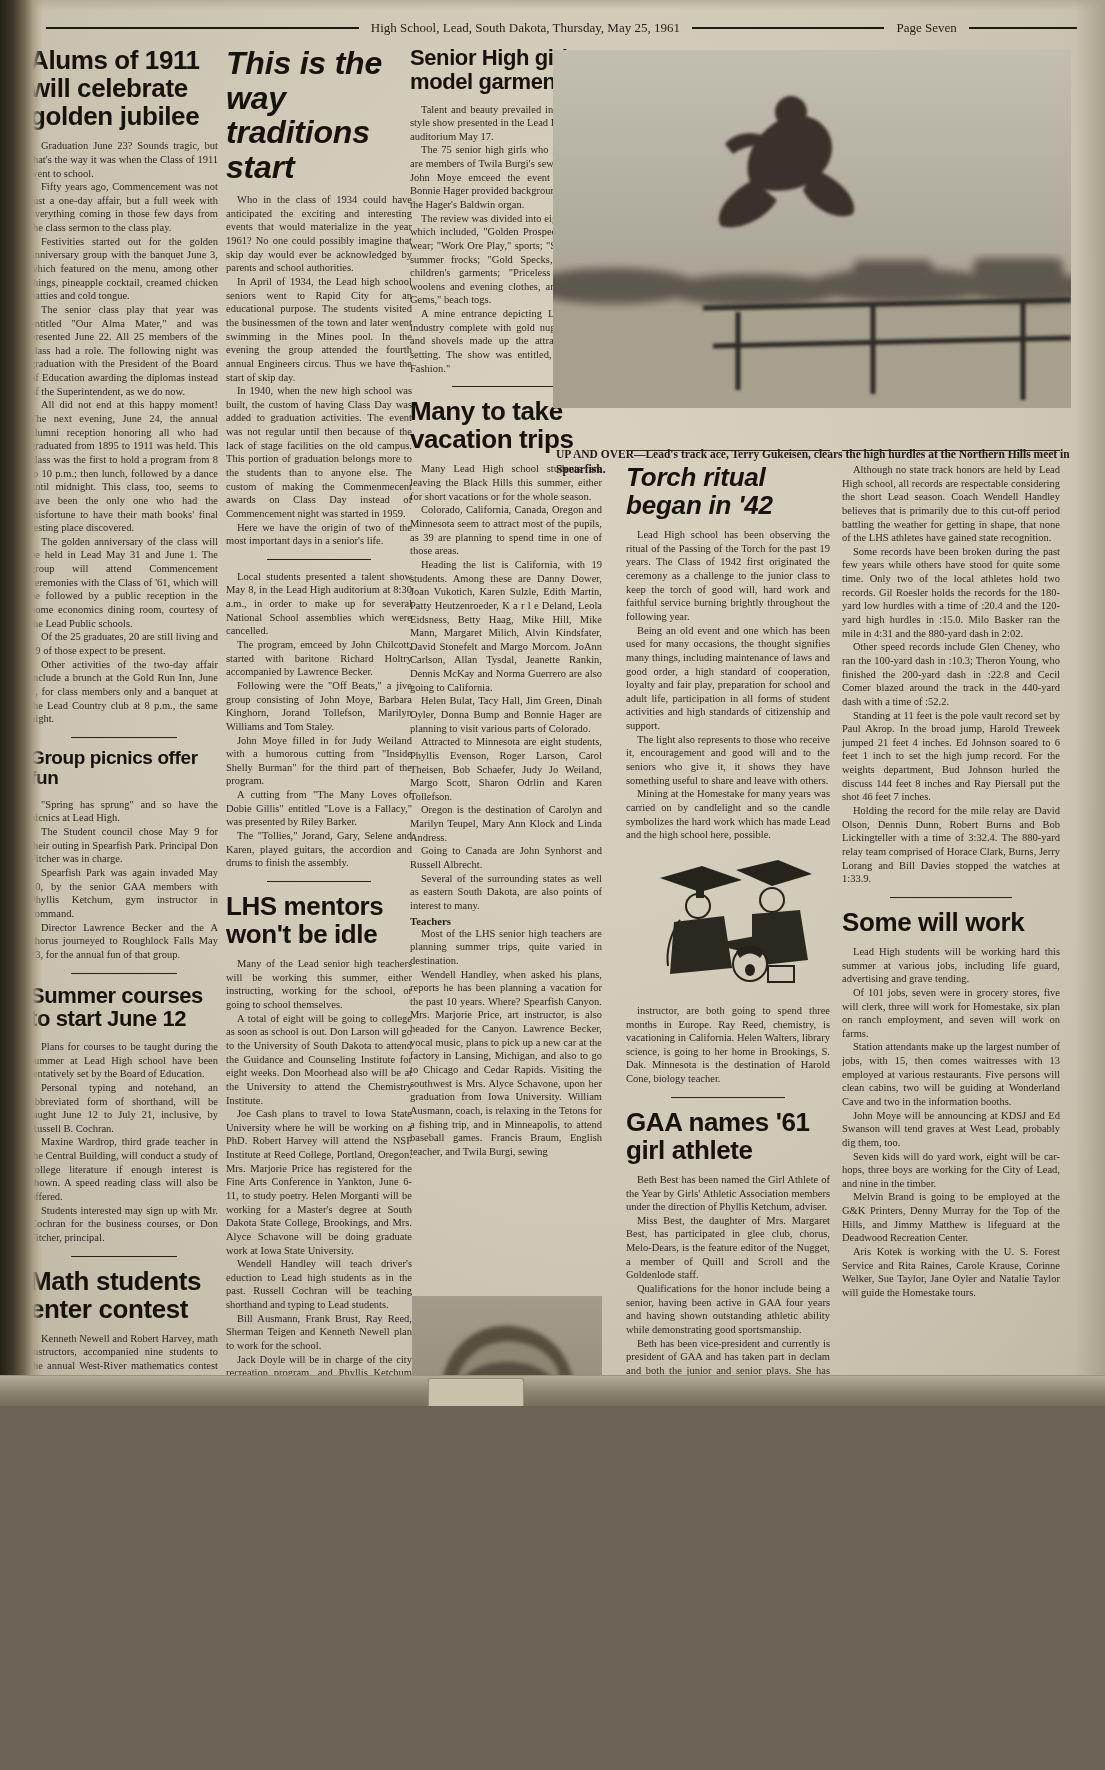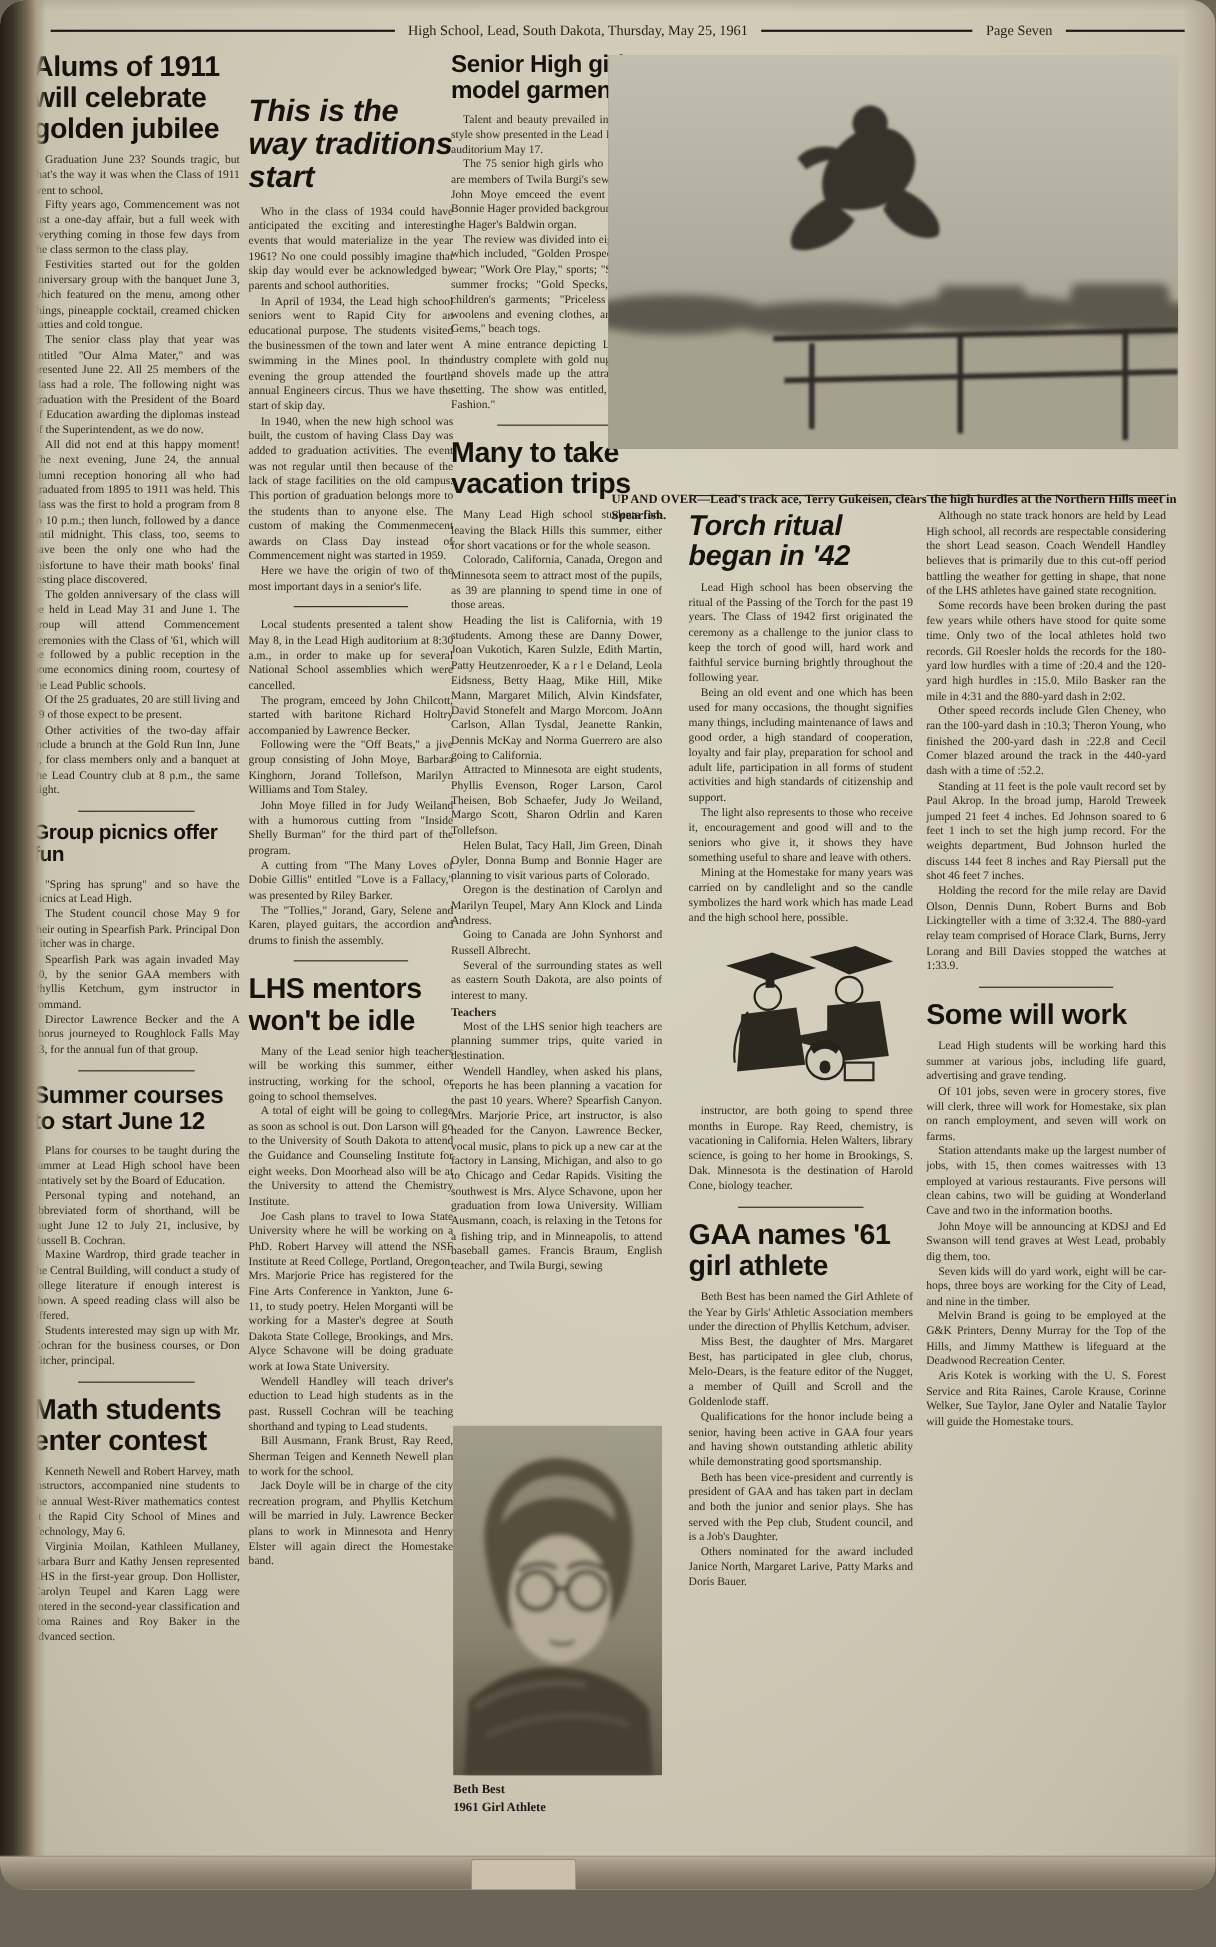--- a/index.html
+++ b/index.html
@@ -1,22 +1,21 @@
 <!DOCTYPE html>
 <html><head>
 <meta charset="utf-8">
 <style>
   html,body{margin:0;padding:0;background:#6b6456;}
   #page{
-    position:relative;width:1105px;height:1718px;margin:0 auto;overflow:hidden;
+    position:relative;width:1105px;height:1406px;margin:0 auto;overflow:hidden;
     background:
       radial-gradient(ellipse at 52% 38%, #d8d2c1 0%, #d1cab8 48%, #c6bfac 82%, #bbb4a0 100%);
     font-family:"Liberation Serif", serif;
     color:#2b271f;
-    border-radius:23px;
   }
   
   .binding{position:absolute;left:0;top:0;bottom:0;width:42px;z-index:5;pointer-events:none;
     background:linear-gradient(90deg,#241e15 0%,#3f372a 30%,#73684f 58%,#a99e85 78%,rgba(200,192,172,0) 100%);}
   .right-shade{position:absolute;right:0;top:0;bottom:0;width:30px;z-index:4;pointer-events:none;
     background:linear-gradient(270deg,#aaa28e 0%,rgba(170,162,142,0) 100%);}
   .top-shade{position:absolute;left:0;right:0;top:0;height:10px;z-index:4;pointer-events:none;
     background:linear-gradient(#b6ae99,rgba(182,174,153,0));}
   .bottom-strip{position:absolute;left:0;right:0;bottom:0;height:30px;z-index:6;
     background:linear-gradient(#b4ac97 0%, #8c8470 55%, #776f5c 100%);border-top:1px solid #9a917b;}
@@ -35,21 +34,21 @@
   #col2{left:226px;top:46px;width:186px;height:1712px;}
   #col3{left:410px;top:46px;width:192px;height:1246px;}
   #col4{left:626px;top:450px;width:204px;height:1308px;}
   #col5{left:842px;top:450px;width:218px;height:1308px;}
   .headline{font-family:"Liberation Sans", sans-serif;font-weight:700;color:#16130d;
     line-height:1.08;letter-spacing:-0.4px;margin:0 0 9px 0;}
   .h-xl{font-size:26px;}
   .h-lg{font-size:22px;}
   .h-md{font-size:19px;}
   .h-it{font-style:italic;letter-spacing:-0.2px;}
-  .h-trad{font-size:28px;margin-top:40px;}
+  .h-trad{font-size:32px;}
   .body p{margin:0;text-indent:11px;text-align:justify;font-size:10.5px;line-height:1.3;color:#2b271f;}
   .divider{border-top:1.6px solid #26221a;width:56%;margin:11px auto 10px auto;height:0;}
   .col-toprule{border-top:1.6px solid #26221a;margin:0 0 12px 0;height:0;}
   .subhead{font-weight:700;font-size:10.8px;margin:2px 0 0 0;color:#221f18;}
   .article{margin:0;}
   
   .photo-hurdles{position:absolute;left:553px;top:50px;width:518px;height:358px;z-index:2;
     outline:1px solid #8f castiel;} 
   .photo-hurdles, .photo-beth{box-shadow:0 0 0 1px #97907c inset;}
   .photo-hurdles svg, .photo-beth svg{display:block;width:100%;height:100%;}
@@ -166,22 +165,22 @@
           <p>A mine entrance depicting Lead's chief industry complete with gold nuggets, picks and shovels made up the attractive stage setting.  The show was entitled, "Lead's in Fashion."</p>
         </div>
     </section>
     <div class="divider"></div>
     <section class="article">
       <h2 class="headline h-xl">Many to take vacation trips</h2>
       <div class="body">
           <p>Many Lead High school students are leaving the Black Hills this summer, either for short vacations or for the whole season.</p>
           <p>Colorado, California, Canada, Oregon and Minnesota seem to attract most of the pupils, as 39 are planning to spend time in one of those areas.</p>
           <p>Heading the list is California, with 19 students. Among these are Danny Dower, Joan Vukotich, Karen Sulzle, Edith Martin, Patty Heutzenroeder, K a r l e  Deland, Leola Eidsness, Betty Haag, Mike Hill, Mike Mann, Margaret Milich, Alvin Kindsfater, David Stonefelt and Margo Morcom.  JoAnn Carlson, Allan Tysdal, Jeanette Rankin, Dennis McKay and Norma Guerrero are also going to California.</p>
+          <p>Helen Bulat, Tacy Hall, Jim Green, Dinah Oyler, Donna Bump and Bonnie Hager are planning to visit various parts of Colorado.</p>
           <p>Attracted to Minnesota are eight students, Phyllis Evenson, Roger Larson, Carol Theisen, Bob Schaefer, Judy Jo Weiland, Margo Scott, Sharon Odrlin and Karen Tollefson.</p>
-          <p>Helen Bulat, Tacy Hall, Jim Green, Dinah Oyler, Donna Bump and Bonnie Hager are planning to visit various parts of Colorado.</p>
           <p>Oregon is the destination of Carolyn and Marilyn Teupel, Mary Ann Klock and Linda Andress.</p>
           <p>Going to Canada are John Synhorst and Russell Albrecht.</p>
           <p>Several of the surrounding states as well as eastern South Dakota, are also points of interest to many.</p>
         </div>
       <p class="subhead">Teachers</p>
       <div class="body">
           <p>Most of the LHS senior high teachers are planning summer trips, quite varied in destination.</p>
           <p>Wendell Handley, when asked his plans, reports he has been planning a vacation for the past 10 years.  Where?  Spearfish Canyon.  Mrs. Marjorie Price, art instructor, is also headed for the Canyon.  Lawrence Becker, vocal music, plans to pick up a new car at the factory in Lansing, Michigan, and also to go to Chicago and Cedar Rapids.  Visiting the southwest is Mrs. Alyce Schavone, upon her graduation from Iowa University.  William Ausmann, coach, is relaxing in the Tetons for a fishing trip, and in Minneapolis, to attend baseball games.  Francis Braum, English teacher, and Twila Burgi, sewing</p>
         </div>
     </section>

